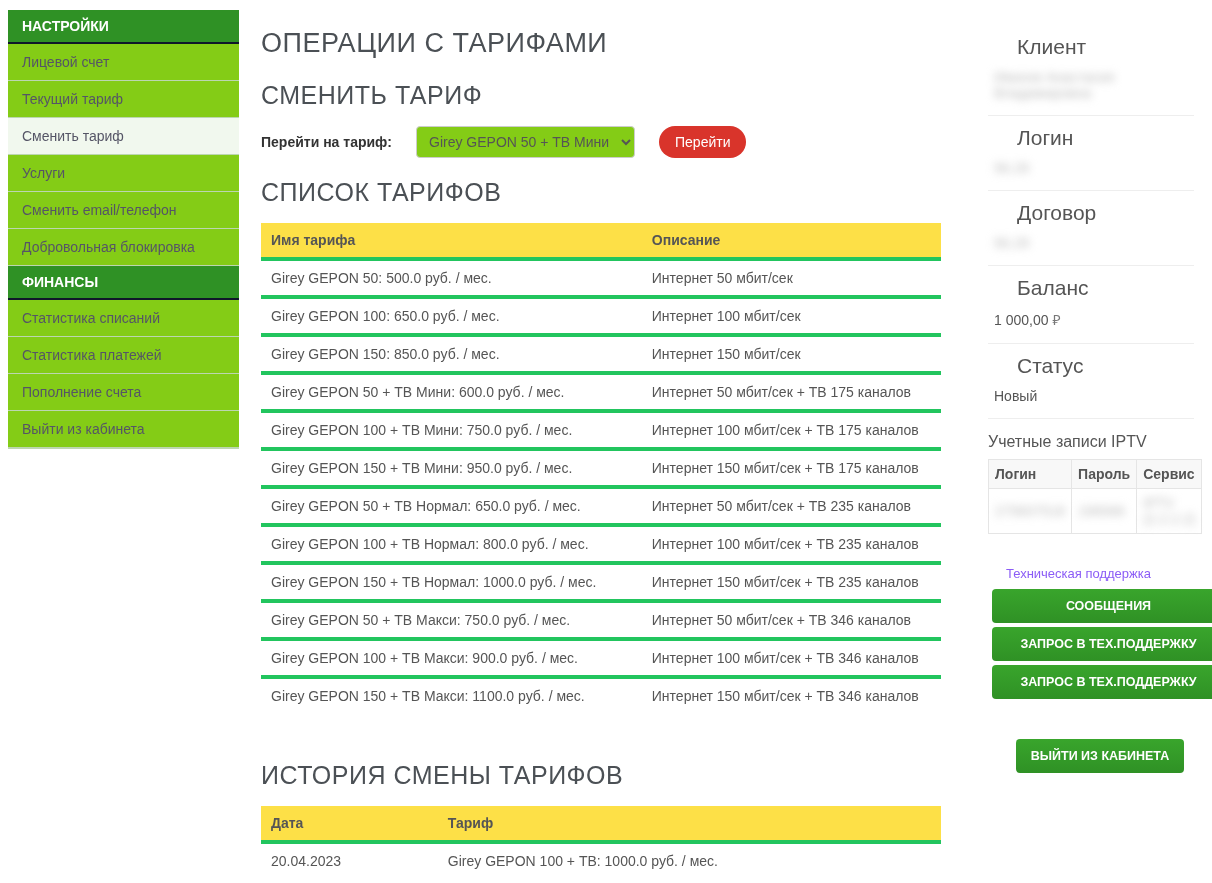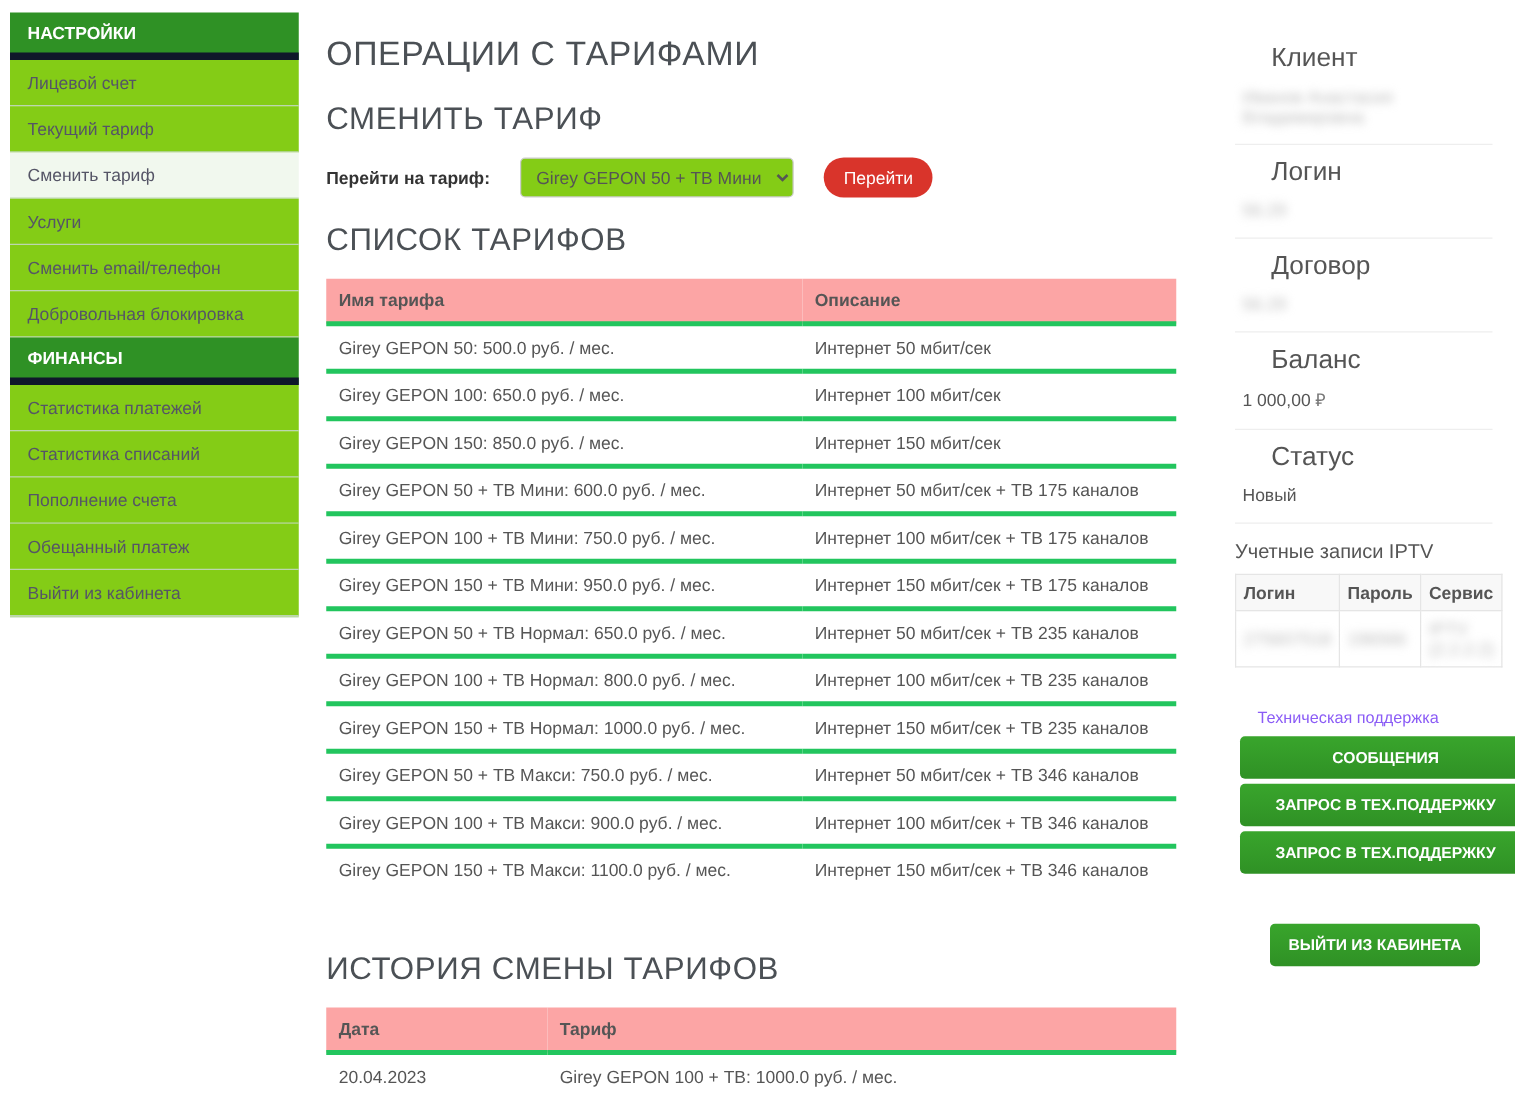--- a/index.html
+++ b/index.html
@@ -1,32 +1,32 @@
 <!DOCTYPE html>
 <html><head>
 <meta charset="utf-8">
 <style>
   * { box-sizing: border-box; margin: 0; padding: 0; }
   body { font-family: Arial, Helvetica, sans-serif; font-size: 14px; color: #555; background: #fff; }
   .layout { display: flex; width: 1212px; }
   .sidebar { width: 247px; flex-shrink: 0; padding: 10px 8px 0 8px; }
-  .side-header { background: #2f9125; color: #fff; padding: 8px 14px; font-weight: bold; border-bottom: 6px solid #0f172a; }
+  .side-header { background: #2f9125; color: #fff; padding: 8px 14px; font-weight: bold; border-bottom: 2px solid #0f172a; }
   .side-item { background: #84cc16; border-bottom: 1px solid #bcd6b0; padding: 10px 14px; color: #556; cursor: pointer; }
   .side-item.active { background: #f1f8ee; }
   .sidebar-list { border-bottom: 1px solid #bcd6b0; }
   .main { flex: 1; padding: 20px 35px 20px 14px; }
   h1 { font-size: 27px; font-weight: 300; color: #4b5055; margin: 8px 0 22px; letter-spacing: .5px; }
   h2 { font-size: 25px; font-weight: 300; color: #4b5055; margin: 18px 0 16px; letter-spacing: .5px; }
   .change-row { display: flex; align-items: center; gap: 24px; margin-bottom: 20px; flex-wrap: wrap; }
   .change-label { font-weight: bold; color: #333; }
   select { padding: 6px 8px; border: 1px solid #ccc; border-radius: 4px; background: #84cc16; font-size: 14px; color: #555; min-width: 205px; }
   .btn-red { background: #d9342b; color: #fff; border: none; border-radius: 16px; padding: 8px 16px; font-size: 14px; cursor: pointer; }
   table { width: 100%; border-collapse: collapse; margin-top: 6px; }
   th, td { text-align: left; padding: 9px 10px; border-top: 4px solid #22c55e; color: #555; font-size: 14px; }
-  thead th { background: #fca5a5; font-weight: bold; border-top: none; }
+  thead th { background: #fde047; font-weight: bold; border-top: none; }
   .right { width: 236px; flex-shrink: 0; padding: 25px 18px 20px 12px; }
   .info-block { border-bottom: 1px solid #eee; padding: 10px 0 14px; }
   .info-label { color: #555; font-size: 21px; margin-bottom: 10px; margin-left: 29px; }
   .info-value { color: #555; font-size: 14px; padding-left: 6px; }
   .blurred { filter: blur(4px); color: #bbb; user-select:none; }
   .iptv-title { font-size: 16px; margin: 14px 0 8px; color: #555; }
   .iptv-table { width: 100%; border-collapse: collapse; font-size: 13px; }
   .iptv-table th, .iptv-table td { border: 1px solid #e5e5e5; padding: 6px 6px; text-align: left; }
   .iptv-table th { background: #f8f8f8; font-weight: bold; }
   .support-label { margin: 32px 0 8px; font-size: 13px; color: #8b5cf6; padding-left: 18px; }
@@ -45,24 +45,23 @@
       <div id="settings-items">
           <div class="side-item">Лицевой счет</div>
           <div class="side-item">Текущий тариф</div>
           <div class="side-item active">Сменить тариф</div>
           <div class="side-item">Услуги</div>
           <div class="side-item">Сменить email/телефон</div>
           <div class="side-item">Добровольная блокировка</div>
         </div>
       <div class="side-header">ФИНАНСЫ</div>
       <div id="finance-items">
+          <div class="side-item">Статистика списаний</div>
           <div class="side-item">Статистика платежей</div>
-          <div class="side-item">Статистика списаний</div>
           <div class="side-item">Пополнение счета</div>
-          <div class="side-item">Обещанный платеж</div>
           <div class="side-item">Выйти из кабинета</div>
         </div>
     </div>
   </div>
 
   <div class="main">
     <h1>ОПЕРАЦИИ С ТАРИФАМИ</h1>
     <h2>СМЕНИТЬ ТАРИФ</h2>
     <div class="change-row">
       <span class="change-label">Перейти на тариф:</span>

